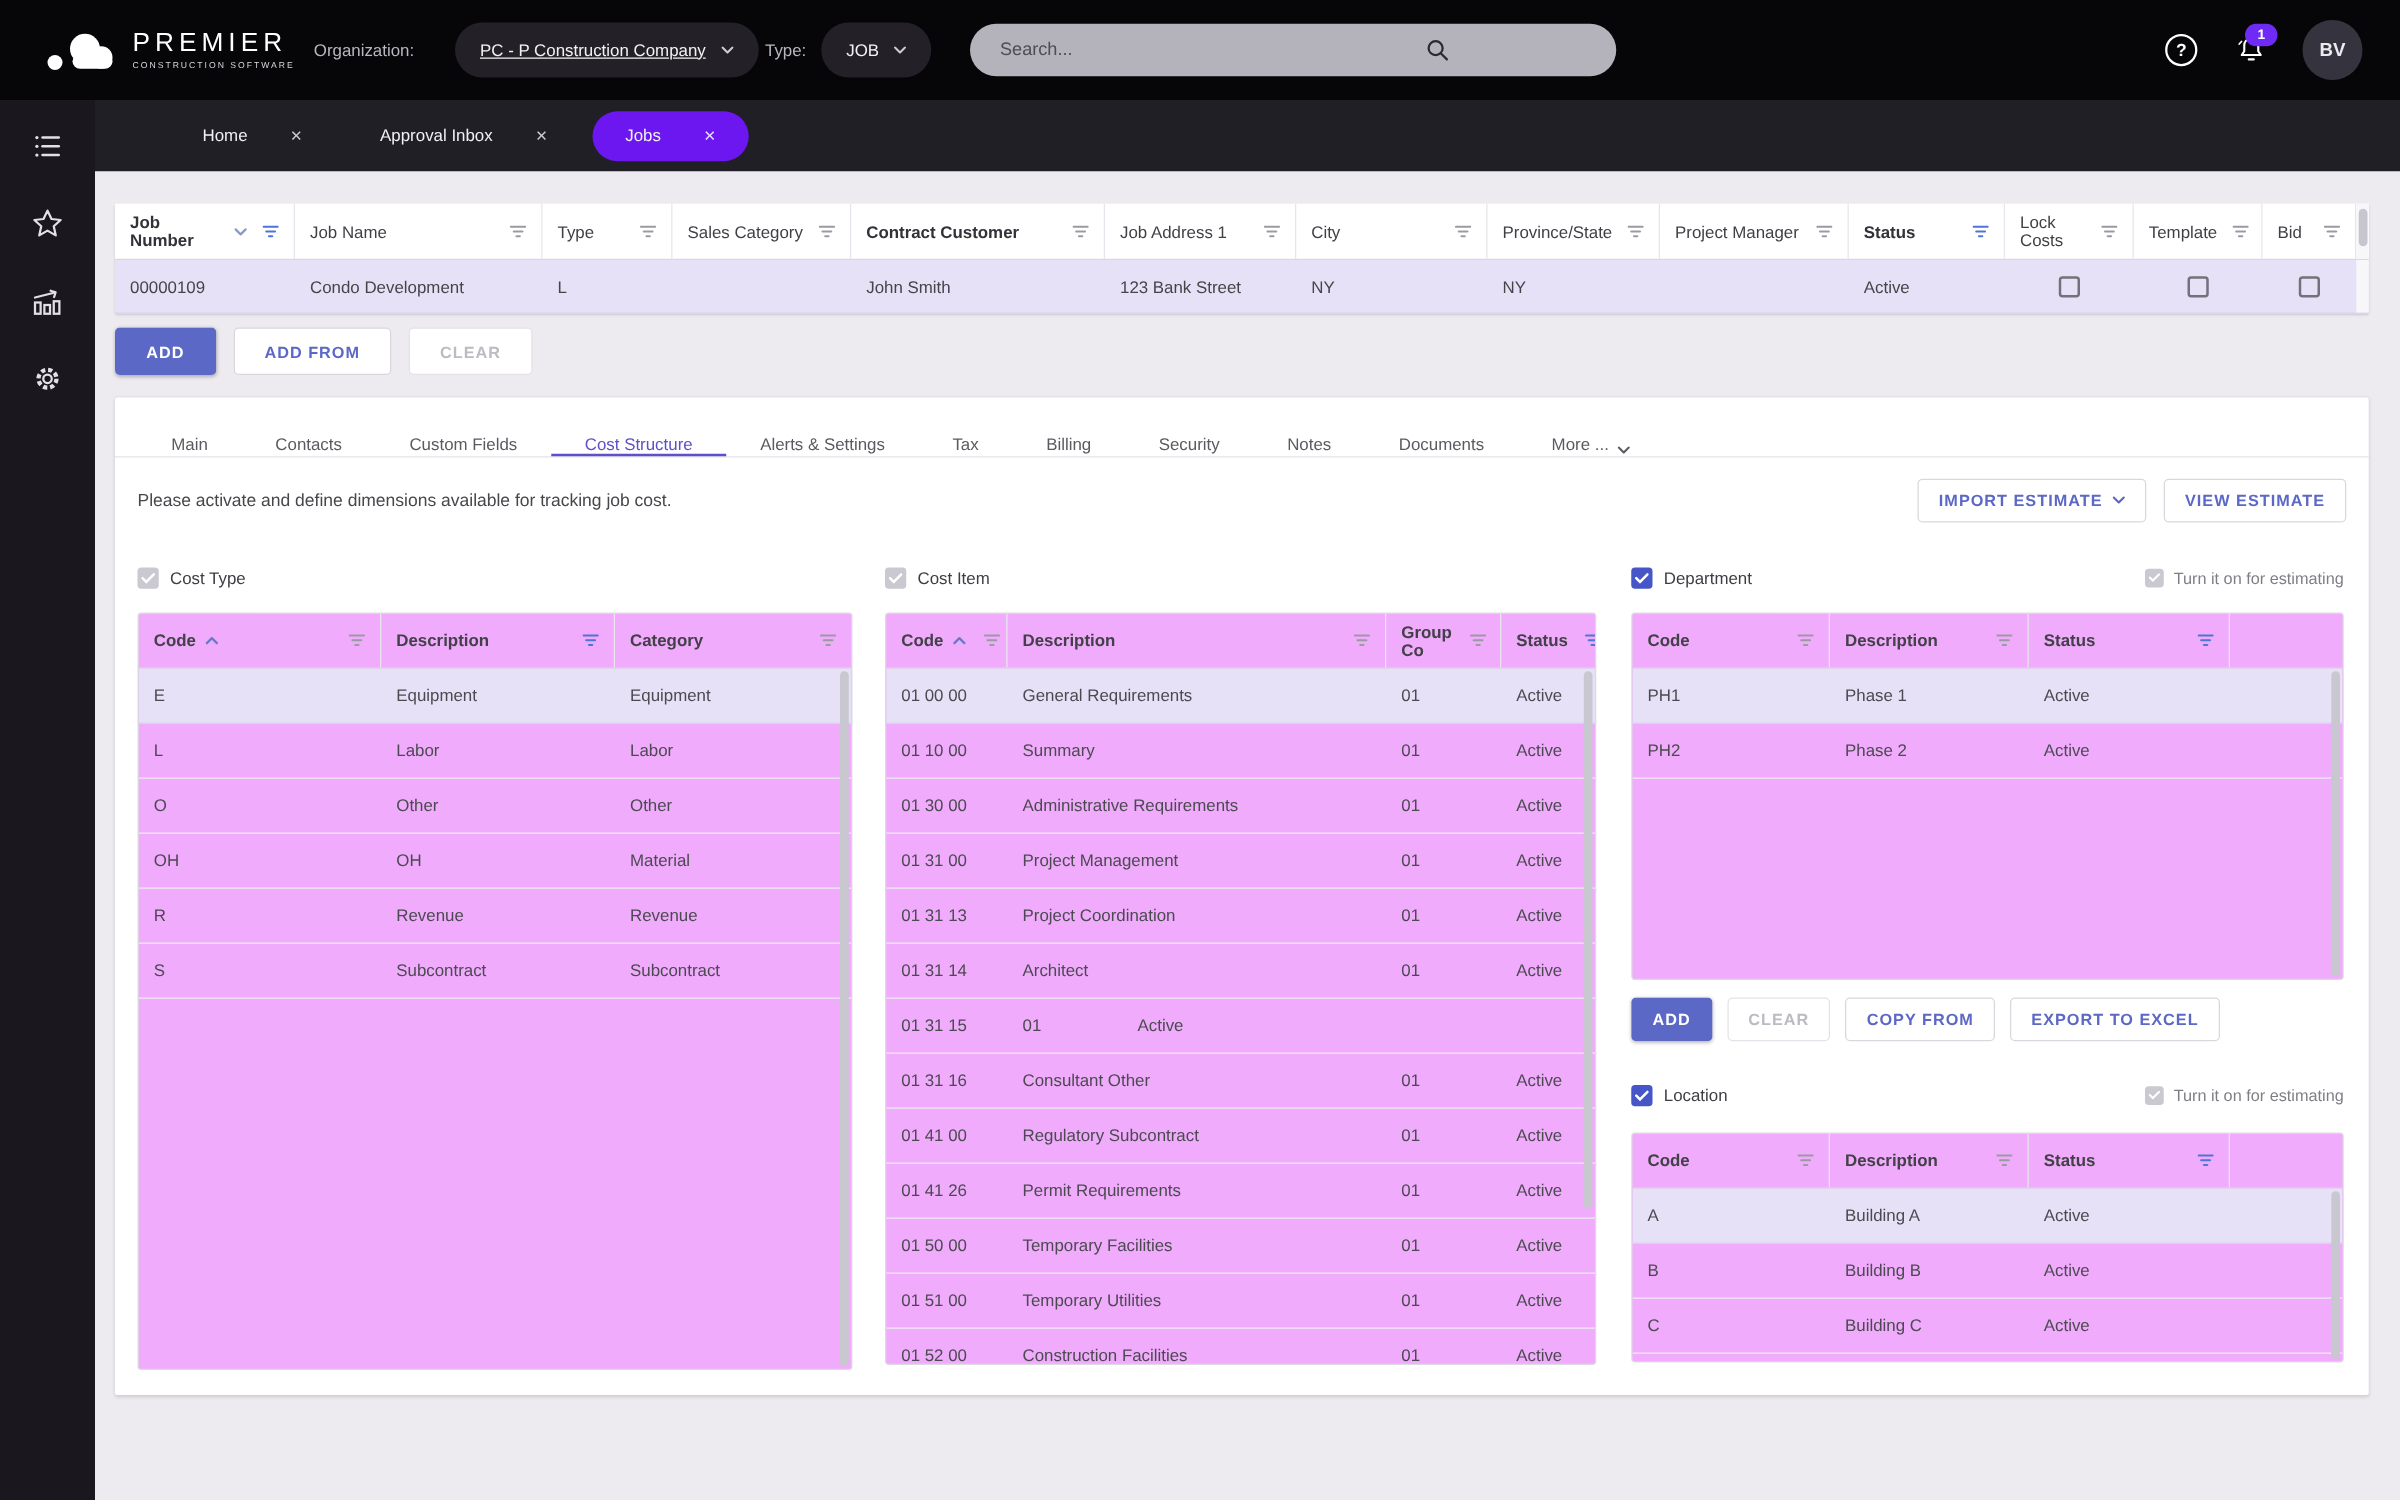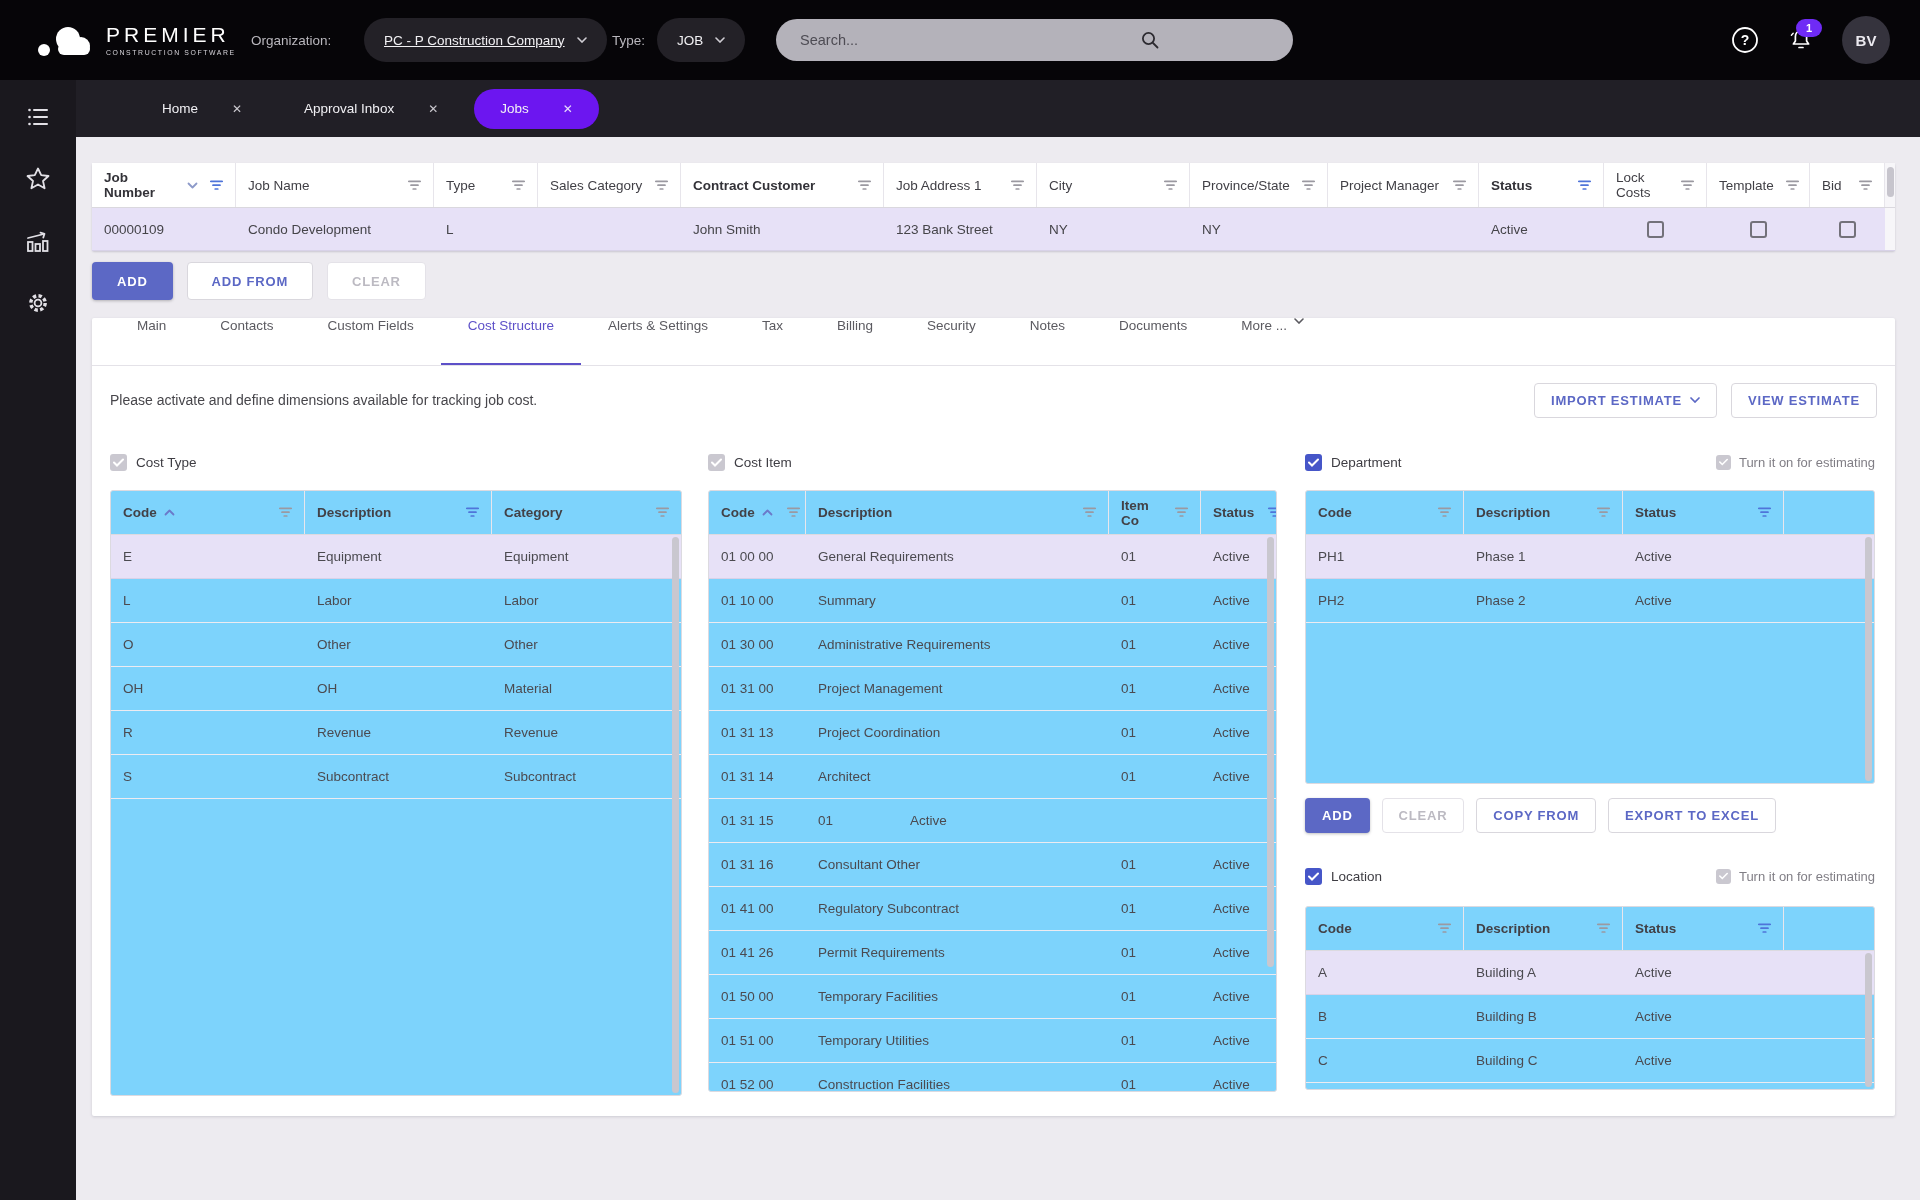--- a/index.html
+++ b/index.html
@@ -56,37 +56,37 @@
   .actionrow{position:absolute;left:16px;top:125px;display:flex;gap:14px;}
   .btn{display:inline-flex;align-items:center;justify-content:center;gap:8px;height:38px;padding:0 24px;border-radius:4px;font-weight:700;font-size:13px;letter-spacing:.8px;border:1px solid transparent;background:#fff;color:#5c68c5;cursor:pointer;font-family:inherit;box-sizing:border-box;}
   .btn.primary{background:#5c68c5;color:#fff;box-shadow:0 1px 3px rgba(0,0,0,.25);}
   .btn.outline{border-color:#d9d7dd;}
   .btn.disabled{border-color:#e4e2e8;color:#bcbac2;cursor:default;}
   .btn.small{height:35px;padding:0 16px;}
 
   
   .card{position:absolute;left:16px;top:181px;width:1803px;height:798px;background:#fff;box-shadow:0 1px 3px rgba(40,35,60,.16);border-radius:2px;}
   .dtabs{display:flex;align-items:stretch;height:47px;border-bottom:1px solid #e4e2e8;padding-left:18px;}
-  .dtab{display:flex;align-items:flex-start;gap:7px;padding:0 27px;font-size:13.5px;color:#5b5a60;cursor:pointer;border-bottom:2.5px solid transparent;box-sizing:border-box;}
+  .dtab{display:flex;align-items:flex-end;gap:7px;padding:0 27px;font-size:13.5px;color:#5b5a60;cursor:pointer;border-bottom:2.5px solid transparent;box-sizing:border-box;margin-top:22px;}
   .dtab.active{color:#5d50c8;border-bottom-color:#5d50c8;}
   .metarow{position:absolute;left:18px;right:18px;top:62px;height:40px;display:flex;align-items:center;justify-content:space-between;}
   .instruction{font-size:14px;color:#47464b;}
   .meta-btns{display:flex;gap:14px;}
 
   
   .seclabel{position:absolute;display:flex;align-items:center;gap:9px;font-size:13.5px;color:#3e3d43;height:24px;}
   .cb{width:17px;height:17px;border-radius:3px;display:inline-flex;align-items:center;justify-content:center;box-sizing:border-box;flex:none;cursor:pointer;}
   .cb.gray{background:#cac8d0;}
   .cb.purple{background:#4656c8;}
   .cb.unchecked{width:17px;height:17px;border:2px solid #73717a;background:transparent;}
   .estim{display:flex;align-items:center;gap:8px;color:#807e85;font-size:13px;}
   .estim .cb{width:15px;height:15px;}
 
   
-  .dtable{position:absolute;background:#7dd3fc;border:1px solid #dcdae0;border-radius:3px;overflow:hidden;box-sizing:border-box;}
+  .dtable{position:absolute;background:#f0abfc;border:1px solid #dcdae0;border-radius:3px;overflow:hidden;box-sizing:border-box;}
   .thead{display:flex;height:43px;border-bottom:1px solid #dcdae0;}
   .th{display:flex;align-items:center;gap:7px;padding:0 12px;border-right:1px solid #e8e6ec;font-weight:700;color:#424147;font-size:13.5px;box-sizing:border-box;}
   .th:last-child{border-right:none;}
   .trow{display:flex;height:43px;border-bottom:1px solid #edebf1;color:#4b4a50;font-size:13.5px;cursor:pointer;}
   .trow.sel{background:#e7e1f7;border-bottom-color:#d8d2e8;}
   .td{display:flex;align-items:center;padding:0 12px;white-space:nowrap;overflow:hidden;box-sizing:border-box;}
   .vthumb{position:absolute;right:2px;width:7px;border-radius:4px;background:#c9c7cf;}
   .deptbtns{position:absolute;left:1213px;top:480px;display:flex;gap:12px;}
 
   .fic line{stroke:#9b99a1;stroke-width:1.7;stroke-linecap:round;}
@@ -562,21 +562,21 @@
               <span class="sp"></span>
               <span style="display:inline-flex">
                 <svg class="fic" width="13" height="11" viewBox="0 0 13 11">
                   <line x1="0.8" y1="1.4" x2="12.2" y2="1.4"></line>
                   <line x1="3" y1="5.2" x2="10" y2="5.2"></line>
                   <line x1="5.2" y1="9" x2="7.8" y2="9"></line>
                 </svg>
               </span>
             </div>
             <div class="th" style="width:92px">
-              <span>Item Co</span>
+              <span>Group Co</span>
               <span class="sp"></span>
               <span style="display:inline-flex">
                 <svg class="fic" width="13" height="11" viewBox="0 0 13 11">
                   <line x1="0.8" y1="1.4" x2="12.2" y2="1.4"></line>
                   <line x1="3" y1="5.2" x2="10" y2="5.2"></line>
                   <line x1="5.2" y1="9" x2="7.8" y2="9"></line>
                 </svg>
               </span>
             </div>
             <div class="th" style="width:69px">

